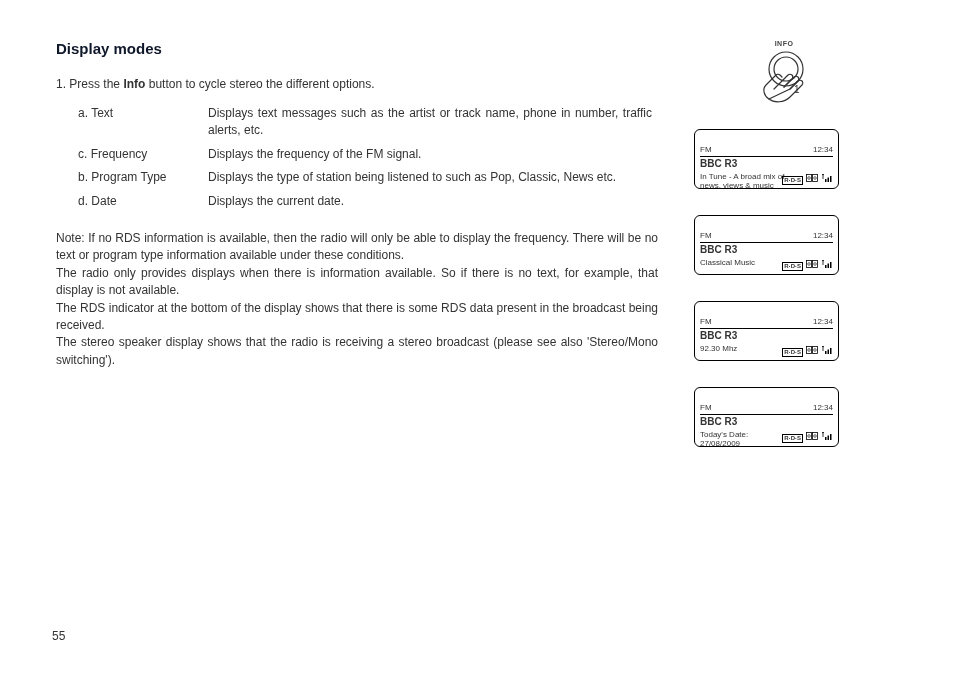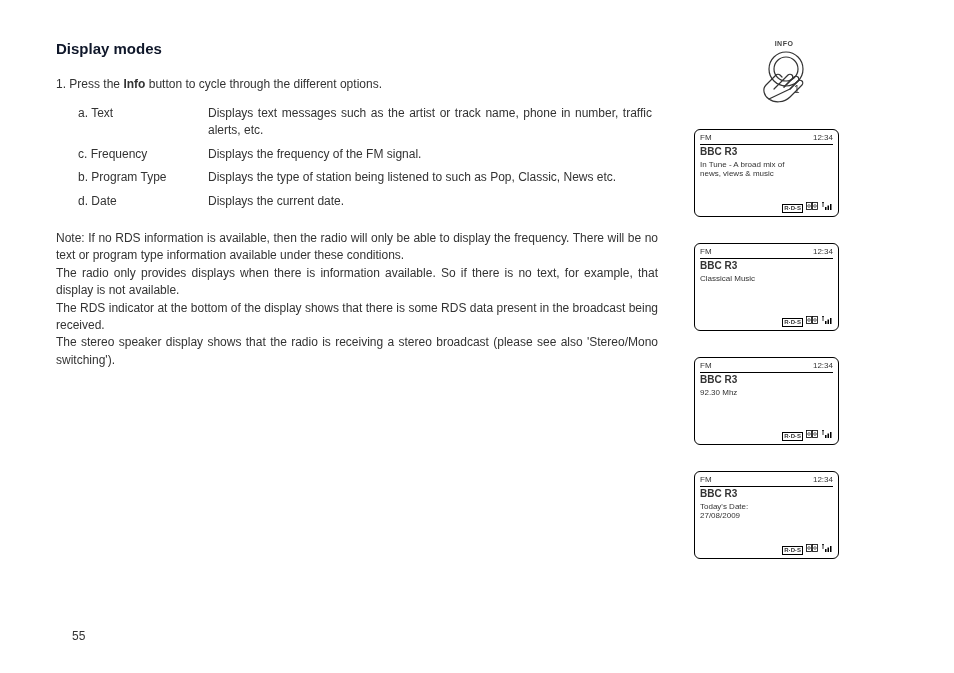--- a/index.html
+++ b/index.html
@@ -74,26 +74,26 @@
   }
   .lcd-wrap {
     display: flex;
     flex-direction: column;
     gap: 26px;
     width: 145px;
   }
   .lcd {
     border: 1.5px solid #000;
     border-radius: 6px;
-    padding: 3px 5px 3px 5px;
+    padding: 15px 5px 3px 5px;
     font-family: Verdana, Arial, sans-serif;
     font-size: 9px;
     line-height: 1.25;
     position: relative;
-    height: 88px;
+    height: 60px;
   }
   .lcd .top {
     display: flex;
     justify-content: space-between;
     font-size: 8px;
     border-bottom: 0.5px solid #000;
     padding-bottom: 1px;
     margin-bottom: 1px;
   }
   .lcd .station {
@@ -116,36 +116,36 @@
     align-items: flex-end;
   }
   .lcd .status .rds {
     border: 0.8px solid #000;
     padding: 0 1px;
     font-size: 6px;
     font-weight: bold;
   }
   .page-num {
     position: absolute;
-    left: 72px;
+    left: 52px;
     bottom: 30px;
     font-size: 12px;
     color: #333;
   }
 </style>
 </head>
 <body>
 
 <div class="page">
   <div class="left">
     <h2 class="title">Display modes</h2>
 
 
     <p class="step-line">
-      <span>1. Press the </span><b>Info</b><span> button to cycle through the different options.</span>
+      <span>1. Press the </span><b>Info</b><span> button to cycle stereo the different options.</span>
     </p>
 
     <table class="opts">
       <tbody>
           <tr>
         <td class="lbl">a. Text</td>
         <td class="desc">Displays text messages such as the artist or track name, phone in number, traffic alerts, etc.</td>
       </tr>
       <tr>
         <td class="lbl">c. Frequency</td>

